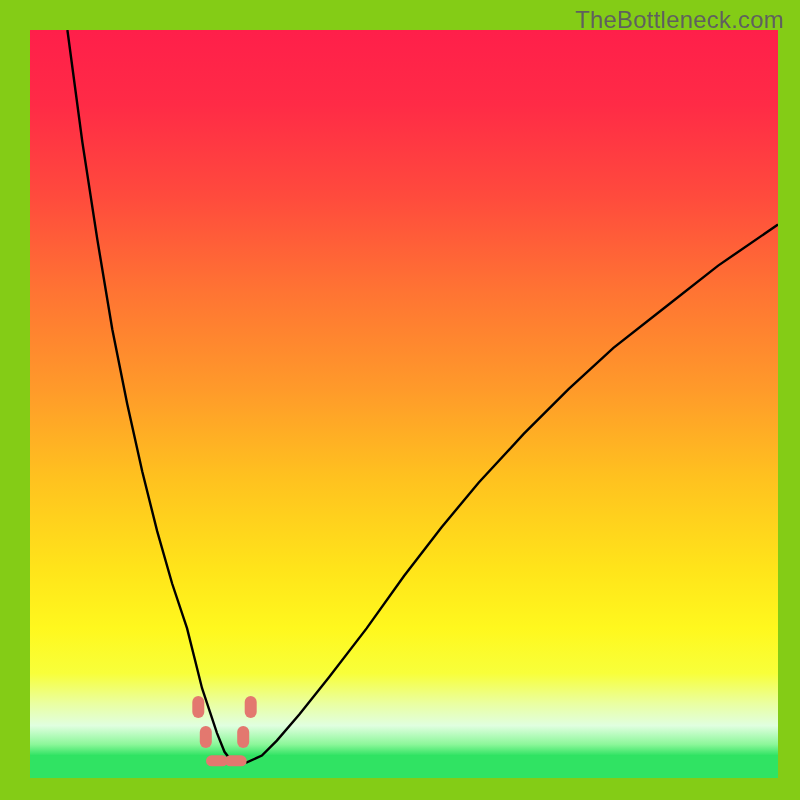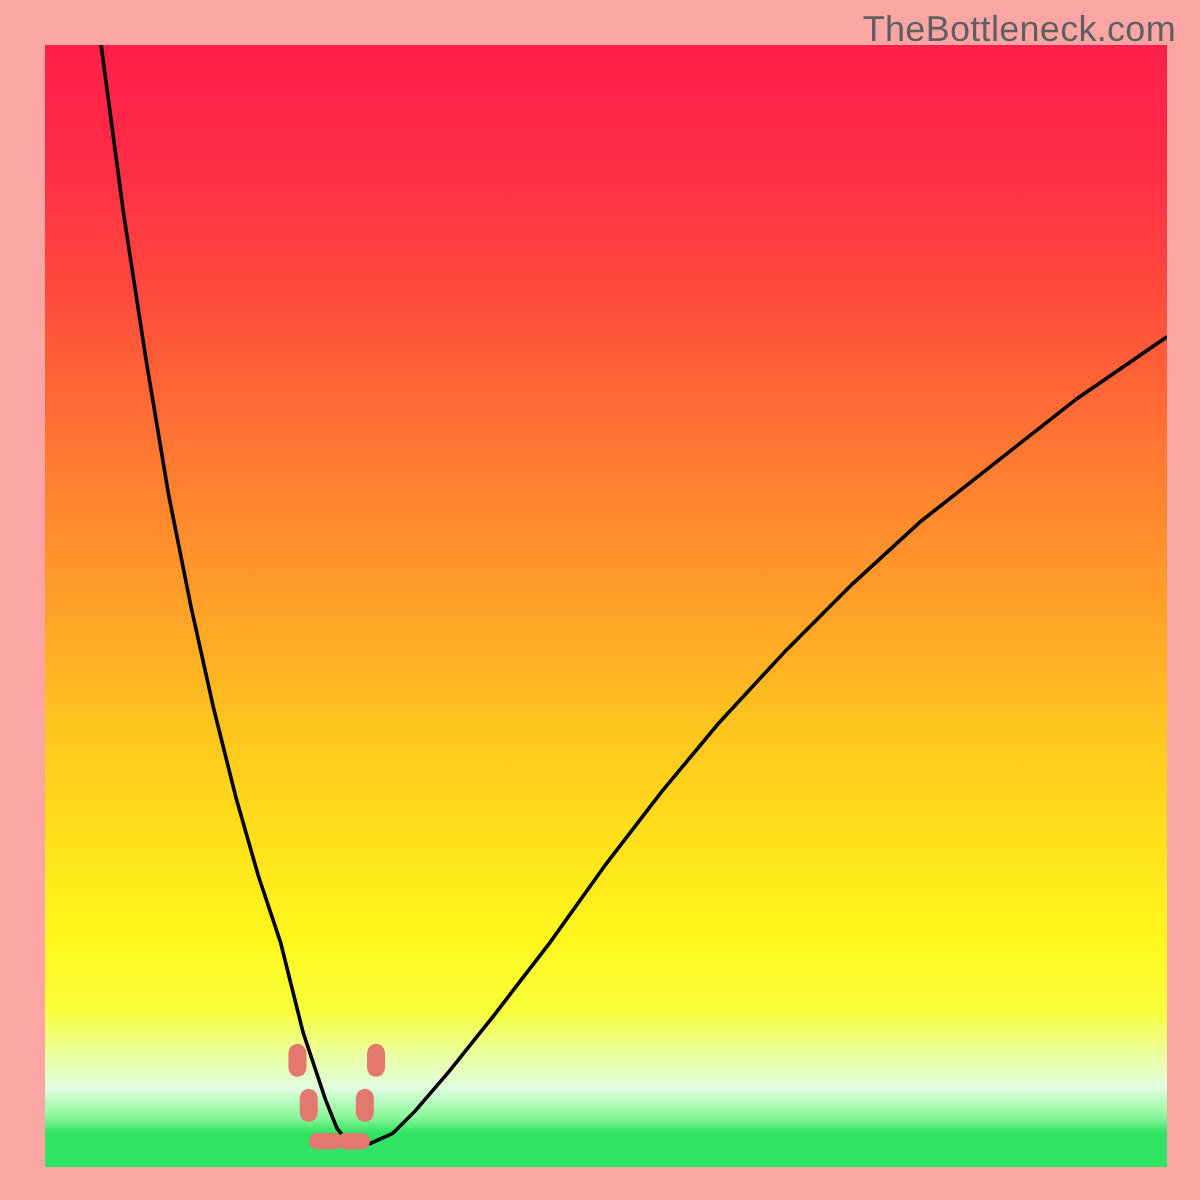--- a/index.html
+++ b/index.html
@@ -10,21 +10,21 @@
     overflow: hidden;
     background: #000;
     font-family: Arial, Helvetica, sans-serif;
   }
   .frame {
     position: absolute;
     left: 0;
     top: 0;
     width: 800px;
     height: 800px;
-    background: #fca5a5;
+    background: #84cc16;
   }
   .plot-area {
     position: absolute;
     left: 30px;
     top: 30px;
     width: 748px;
     height: 748px;
     overflow: hidden;
   }
   .watermark {

